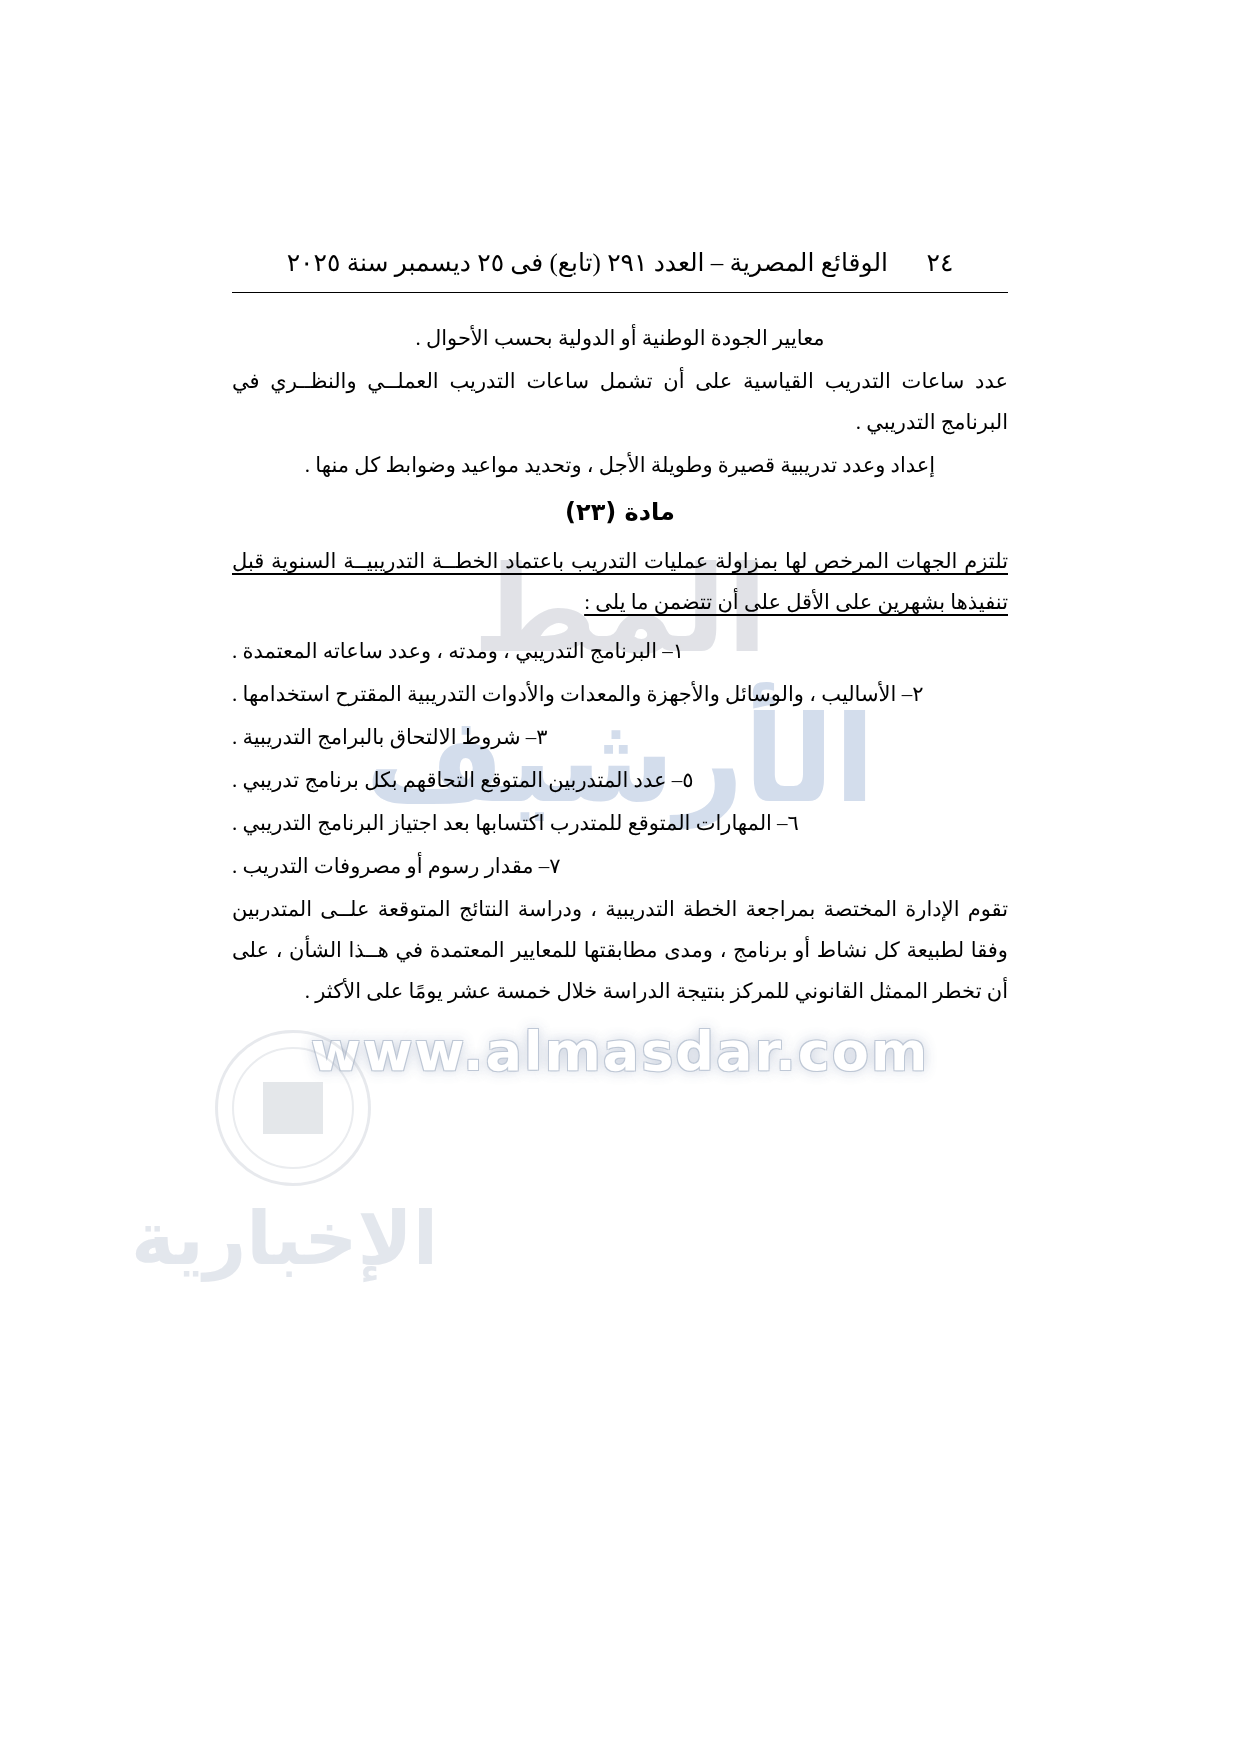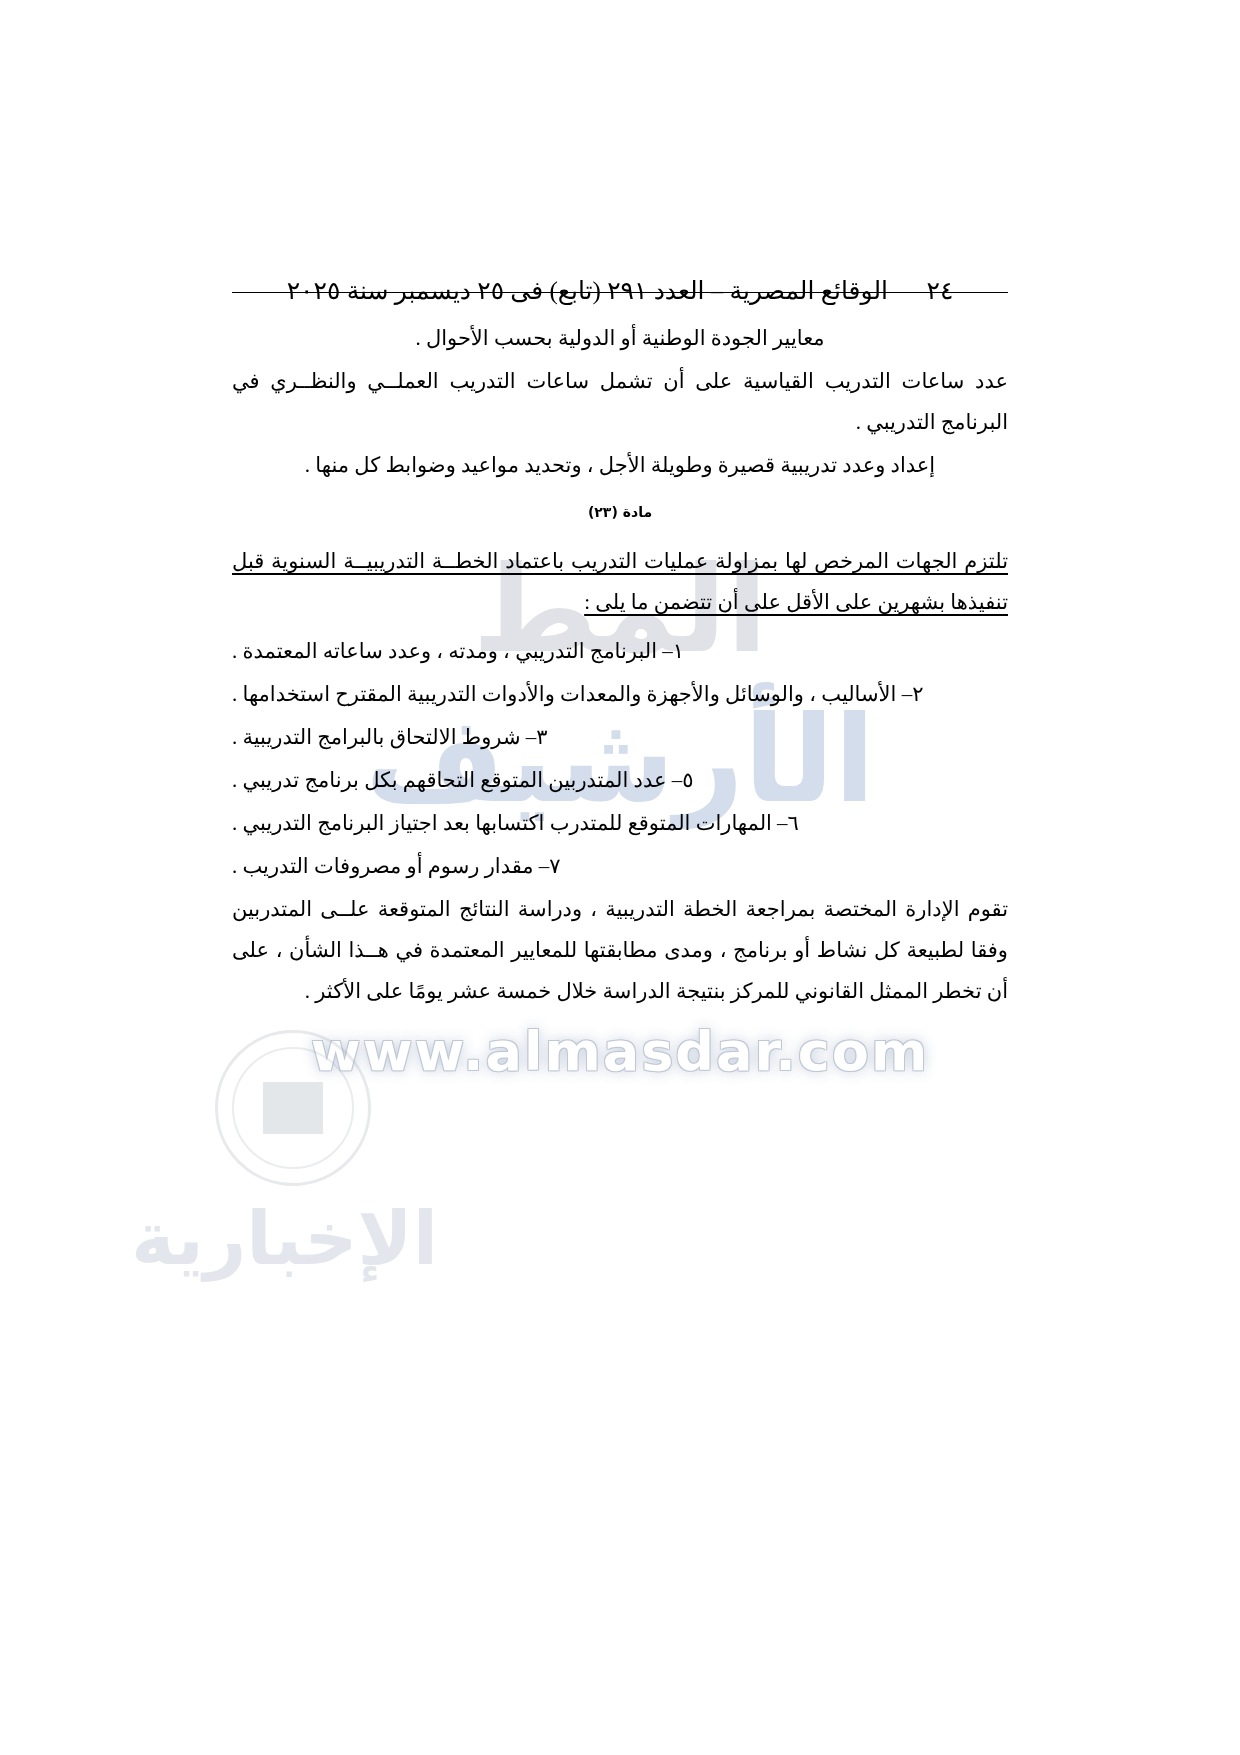--- a/index.html
+++ b/index.html
@@ -116,21 +116,20 @@
     position: absolute;
     top: 248px;
     right: 232px;
     width: 776px;
     text-align: center;
     font-size: 25px;
     direction: rtl;
   }
   .header .hdr-inner {
     display: inline-block;
-    margin-top: 28px;
   }
   .header-rule {
     position: absolute;
     top: 292px;
     right: 232px;
     width: 776px;
     height: 1px;
     background: #000;
   }
 
@@ -160,21 +159,21 @@
     text-align: center;
     font-family: "DejaVu Sans", sans-serif;
     font-size: 23px;
     font-weight: bold;
     letter-spacing: 0px;
   }
   h3.article-num {
     margin: 6px 0 8px 0;
     text-align: center;
     font-family: "DejaVu Sans", sans-serif;
-    font-size: 14px;
+    font-size: 24px;
     font-weight: bold;
   }
   ol.items, ul.items {
     list-style: none;
     margin: 0;
     padding: 0;
   }
   li.item {
     margin: 0 0 2px 0;
     text-align: justify;

